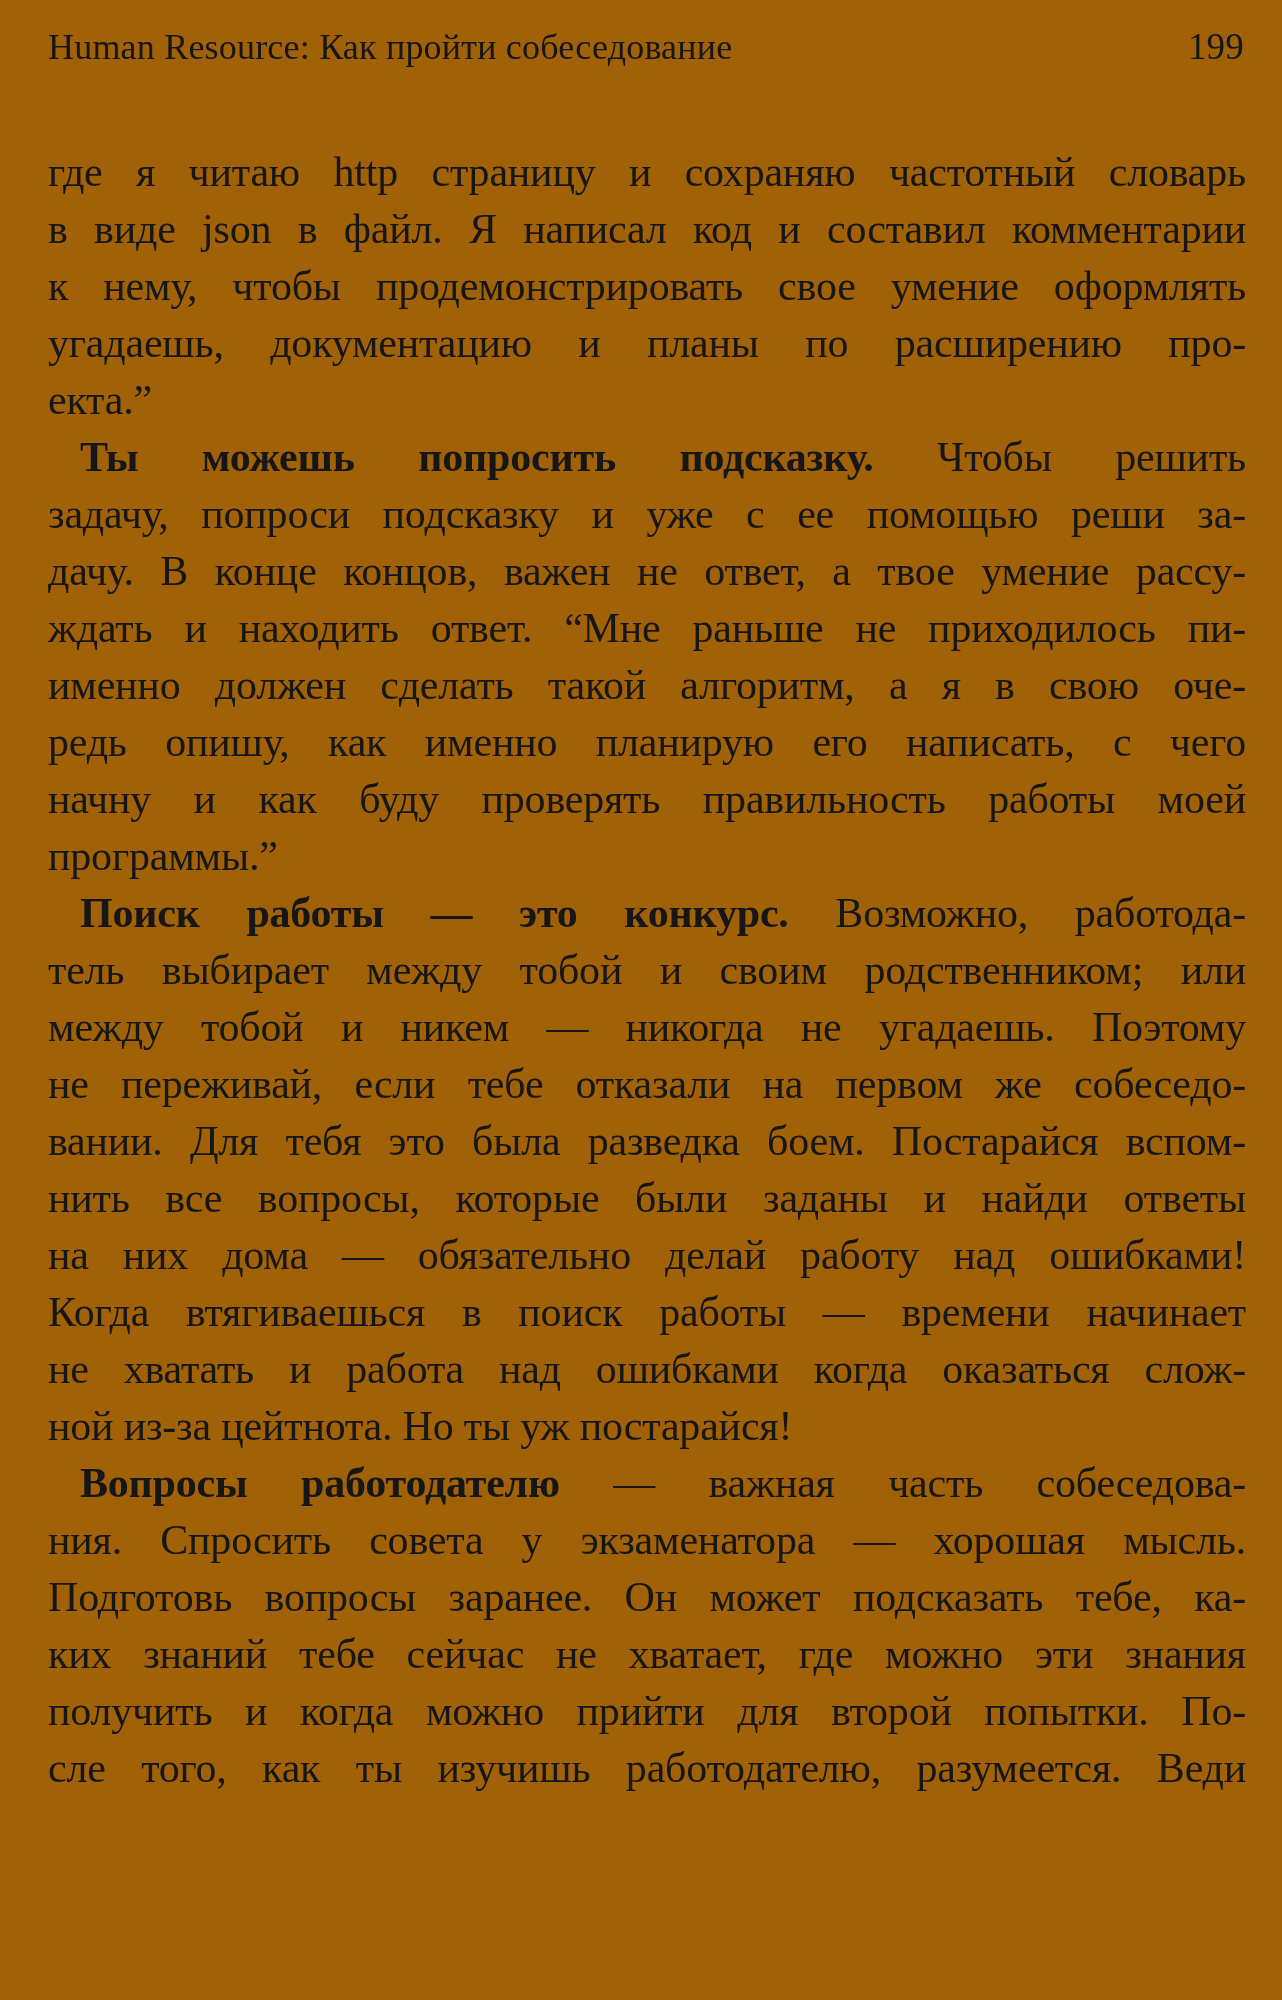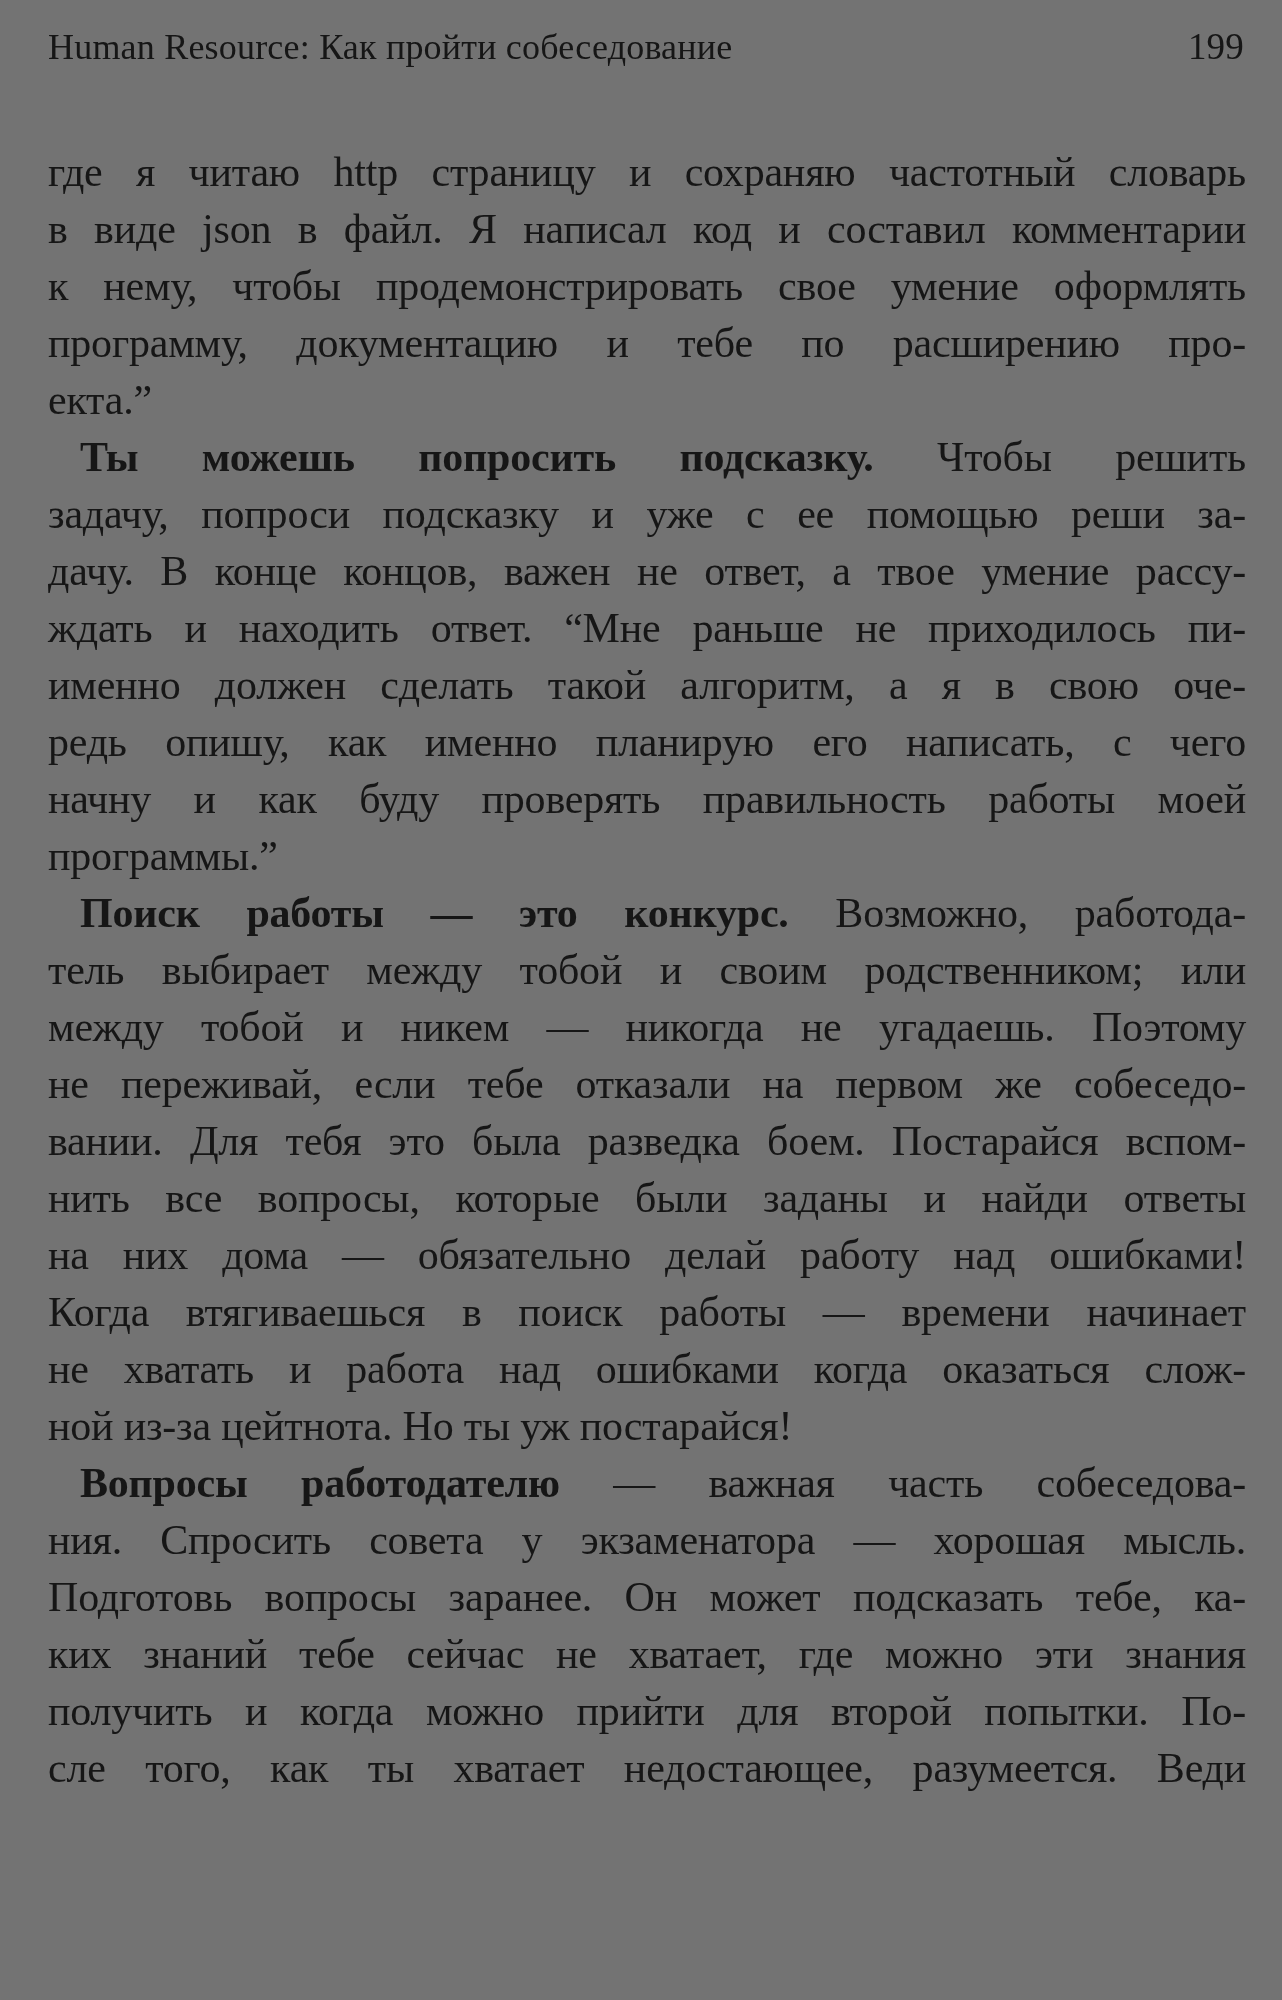--- a/index.html
+++ b/index.html
@@ -1,20 +1,20 @@
 <!DOCTYPE html>
 <html lang="ru"><head>
 <meta charset="utf-8">
 <style>
   html, body { margin: 0; padding: 0; background: #ffffff; }
   .page {
     position: relative;
     width: 1282px;
     height: 2000px;
-    background: #737373;
+    background: #a16207;
     color: #161616;
     font-family: "Liberation Serif", serif;
     box-sizing: border-box;
     overflow: hidden;
   }
   .running-head {
     display: flex;
     justify-content: space-between;
     align-items: baseline;
     padding: 26px 38px 0 48px;
@@ -52,21 +52,21 @@
     <span class="head-title">Human Resource: Как пройти собеседование</span>
     <span class="page-num">199</span>
   </div>
 
   <div class="body-text">
 
     <p class="para">
       <span class="line">где я читаю http страницу и сохраняю частотный словарь</span>
       <span class="line">в виде json в файл. Я написал код и составил комментарии</span>
       <span class="line">к нему, чтобы продемонстрировать свое умение оформлять</span>
-      <span class="line">программу, документацию и тебе по расширению про-</span>
+      <span class="line">угадаешь, документацию и планы по расширению про-</span>
       <span class="line end">екта.”</span>
     </p>
 
     <p class="para">
       <span class="line indent"><b class="lead">Ты можешь попросить подсказку.</b><span> Чтобы решить</span></span>
       <span class="line">задачу, попроси подсказку и уже с ее помощью реши за-</span>
       <span class="line">дачу. В конце концов, важен не ответ, а твое умение рассу-</span>
       <span class="line">ждать и находить ответ. “Мне раньше не приходилось пи-</span>
       <span class="line">именно должен сделать такой алгоритм, а я в свою оче-</span>
       <span class="line">редь опишу, как именно планирую его написать, с чего</span>
@@ -86,17 +86,17 @@
       <span class="line">не хватать и работа над ошибками когда оказаться слож-</span>
       <span class="line end">ной из-за цейтнота. Но ты уж постарайся!</span>
     </p>
 
     <p class="para">
       <span class="line indent"><b class="lead">Вопросы работодателю</b><span> — важная часть собеседова-</span></span>
       <span class="line">ния. Спросить совета у экзаменатора — хорошая мысль.</span>
       <span class="line">Подготовь вопросы заранее. Он может подсказать тебе, ка-</span>
       <span class="line">ких знаний тебе сейчас не хватает, где можно эти знания</span>
       <span class="line">получить и когда можно прийти для второй попытки. По-</span>
-      <span class="line">сле того, как ты хватает недостающее, разумеется. Веди</span>
+      <span class="line">сле того, как ты изучишь работодателю, разумеется. Веди</span>
     </p>
 
   </div>
 </div>
 
 </body></html>

